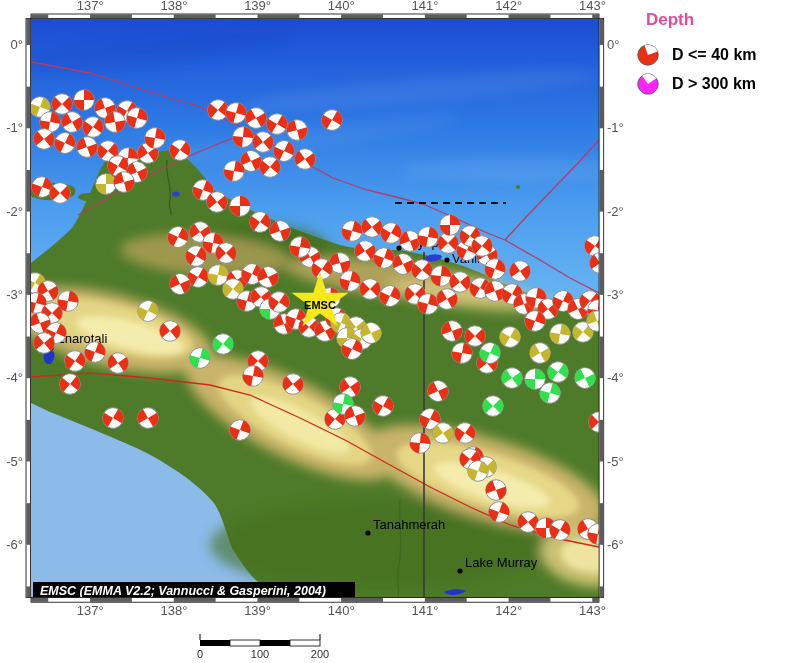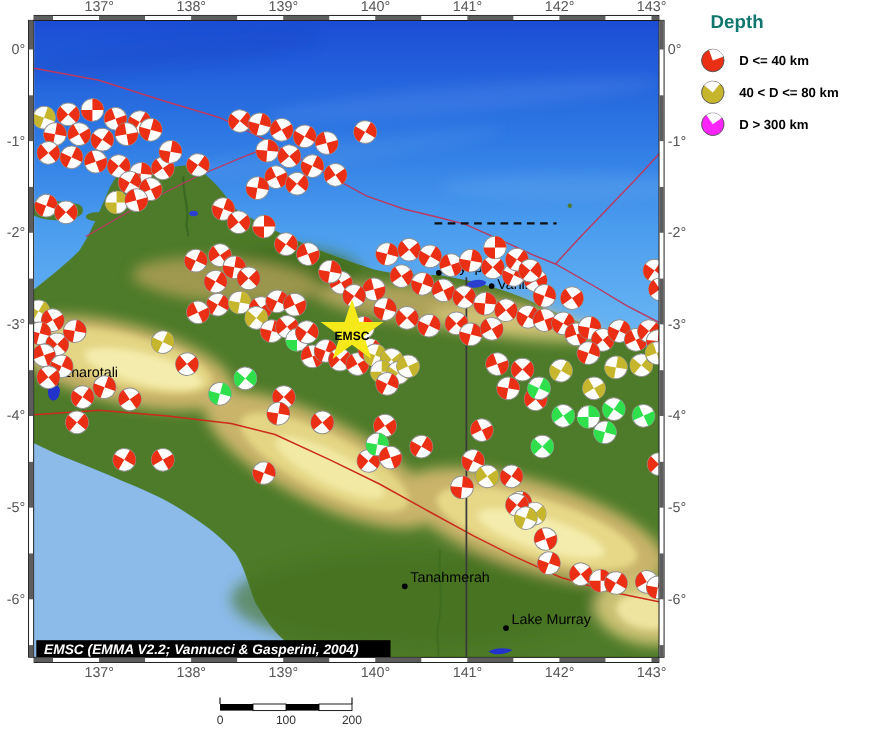--- a/index.html
+++ b/index.html
@@ -1,22 +1,22 @@
 <!DOCTYPE html>
 <html><head>
 <meta charset="utf-8">
 <style>
   html,body{margin:0;padding:0;background:#ffffff;}
   #stage{position:relative;width:795px;height:663px;background:#ffffff;overflow:hidden;
          font-family:"Liberation Sans",sans-serif;}
   svg{font-family:"Liberation Sans",sans-serif;}
   .legend{position:absolute;left:636px;top:6px;width:156px;}
-  .legend-title{font-size:17px;font-weight:bold;color:#0f766e;margin:4px 0 10px 10px;}
+  .legend-title{font-size:17px;font-weight:bold;color:#ec4899;margin:4px 0 10px 10px;}
   .legend-row{display:flex;align-items:center;gap:12px;height:29px;}
-  .legend-label{font-size:12px;font-weight:bold;color:#000;white-space:nowrap;}
+  .legend-label{font-size:16px;font-weight:bold;color:#000;white-space:nowrap;}
 </style>
 </head>
 <body>
 
 <div id="stage">
 
   <svg id="mapsvg" width="795" height="663" viewBox="0 0 795 663">
     <defs>
       <linearGradient id="oceanGrad" x1="0" y1="18" x2="0" y2="330" gradientUnits="userSpaceOnUse">
         <stop offset="0" stop-color="#1b4cd4"></stop>
@@ -915,29 +915,20 @@
           <svg width="24" height="24" viewBox="-12 -12 24 24">
             <g transform="rotate(-20)">
               <circle r="10.2" fill="#ea2f14" stroke="#555" stroke-width="0.8"></circle>
               <path d="M0 0 L10.2 0 A10.2 10.2 0 0 0 0 -10.2 Z" fill="#ffffff"></path>
             </g>
           </svg>
           <span class="legend-label">D &lt;= 40 km</span>
         </div>
         <div class="legend-row">
           <svg width="24" height="24" viewBox="-12 -12 24 24">
-            <g transform="rotate(-50)">
-              <circle r="10.2" fill="#c6b62e" stroke="#555" stroke-width="0.8"></circle>
-              <path d="M0 0 L10.2 0 A10.2 10.2 0 0 0 0 -10.2 Z" fill="#ffffff"></path>
-            </g>
-          </svg>
-          <span class="legend-label">40 &lt; D &lt;= 80 km</span>
-        </div>
-        <div class="legend-row">
-          <svg width="24" height="24" viewBox="-12 -12 24 24">
             <g transform="rotate(-35)">
               <circle r="10.2" fill="#fb24fb" stroke="#555" stroke-width="0.8"></circle>
               <path d="M0 0 L10.2 0 A10.2 10.2 0 0 0 0 -10.2 Z" fill="#ffffff"></path>
             </g>
           </svg>
           <span class="legend-label">D &gt; 300 km</span>
         </div>
       </div>
   </div>
 </div>

